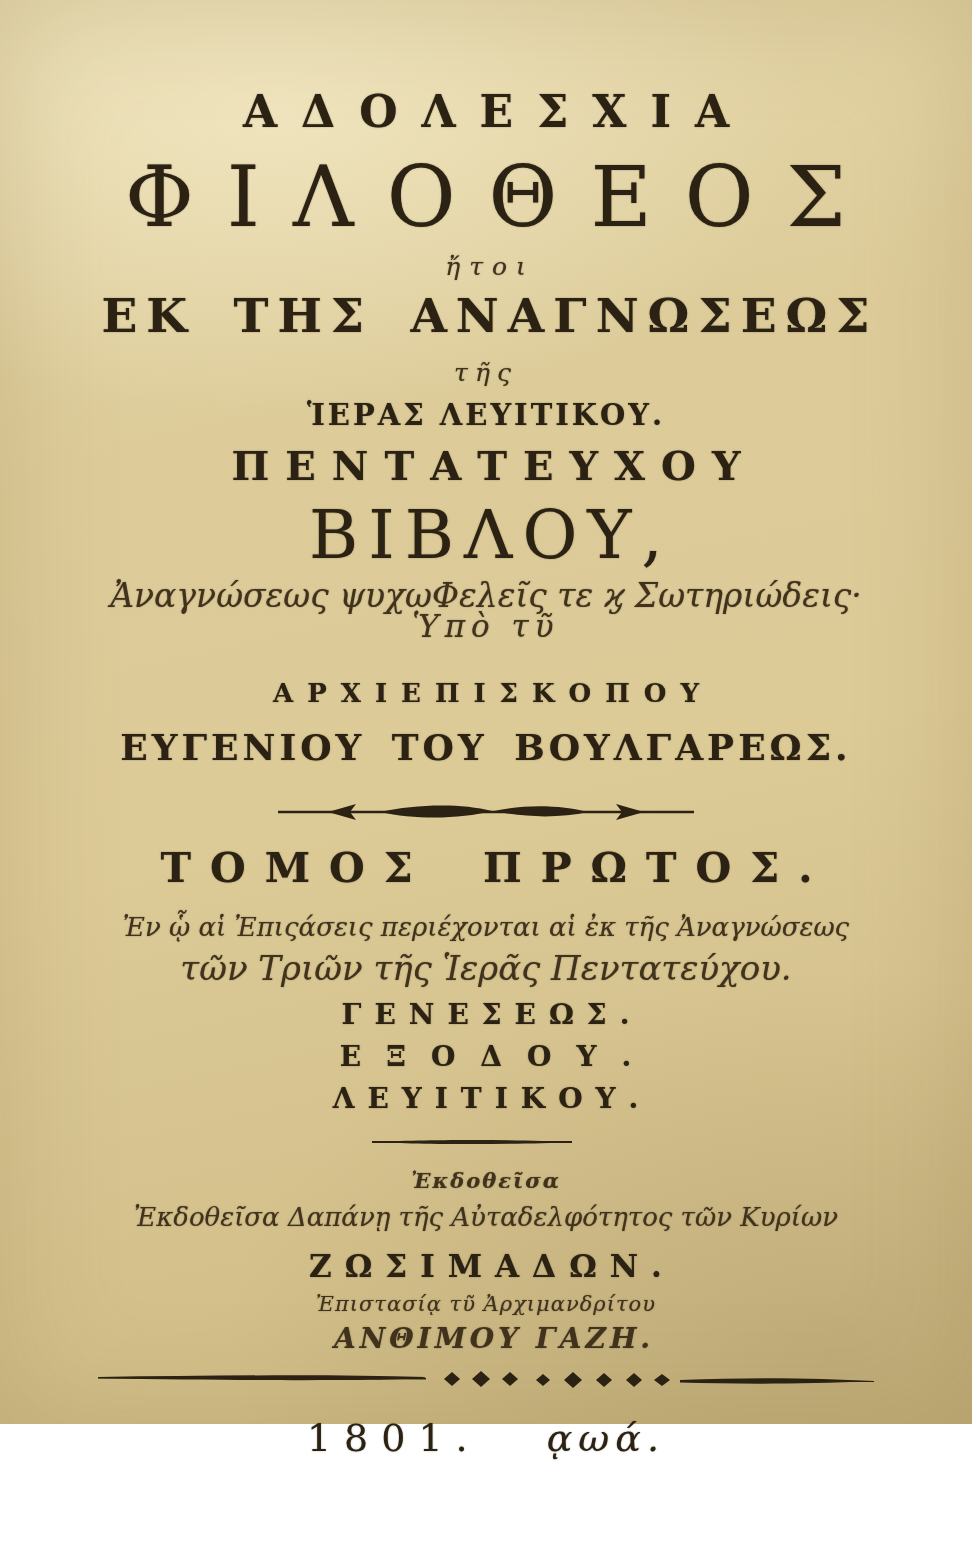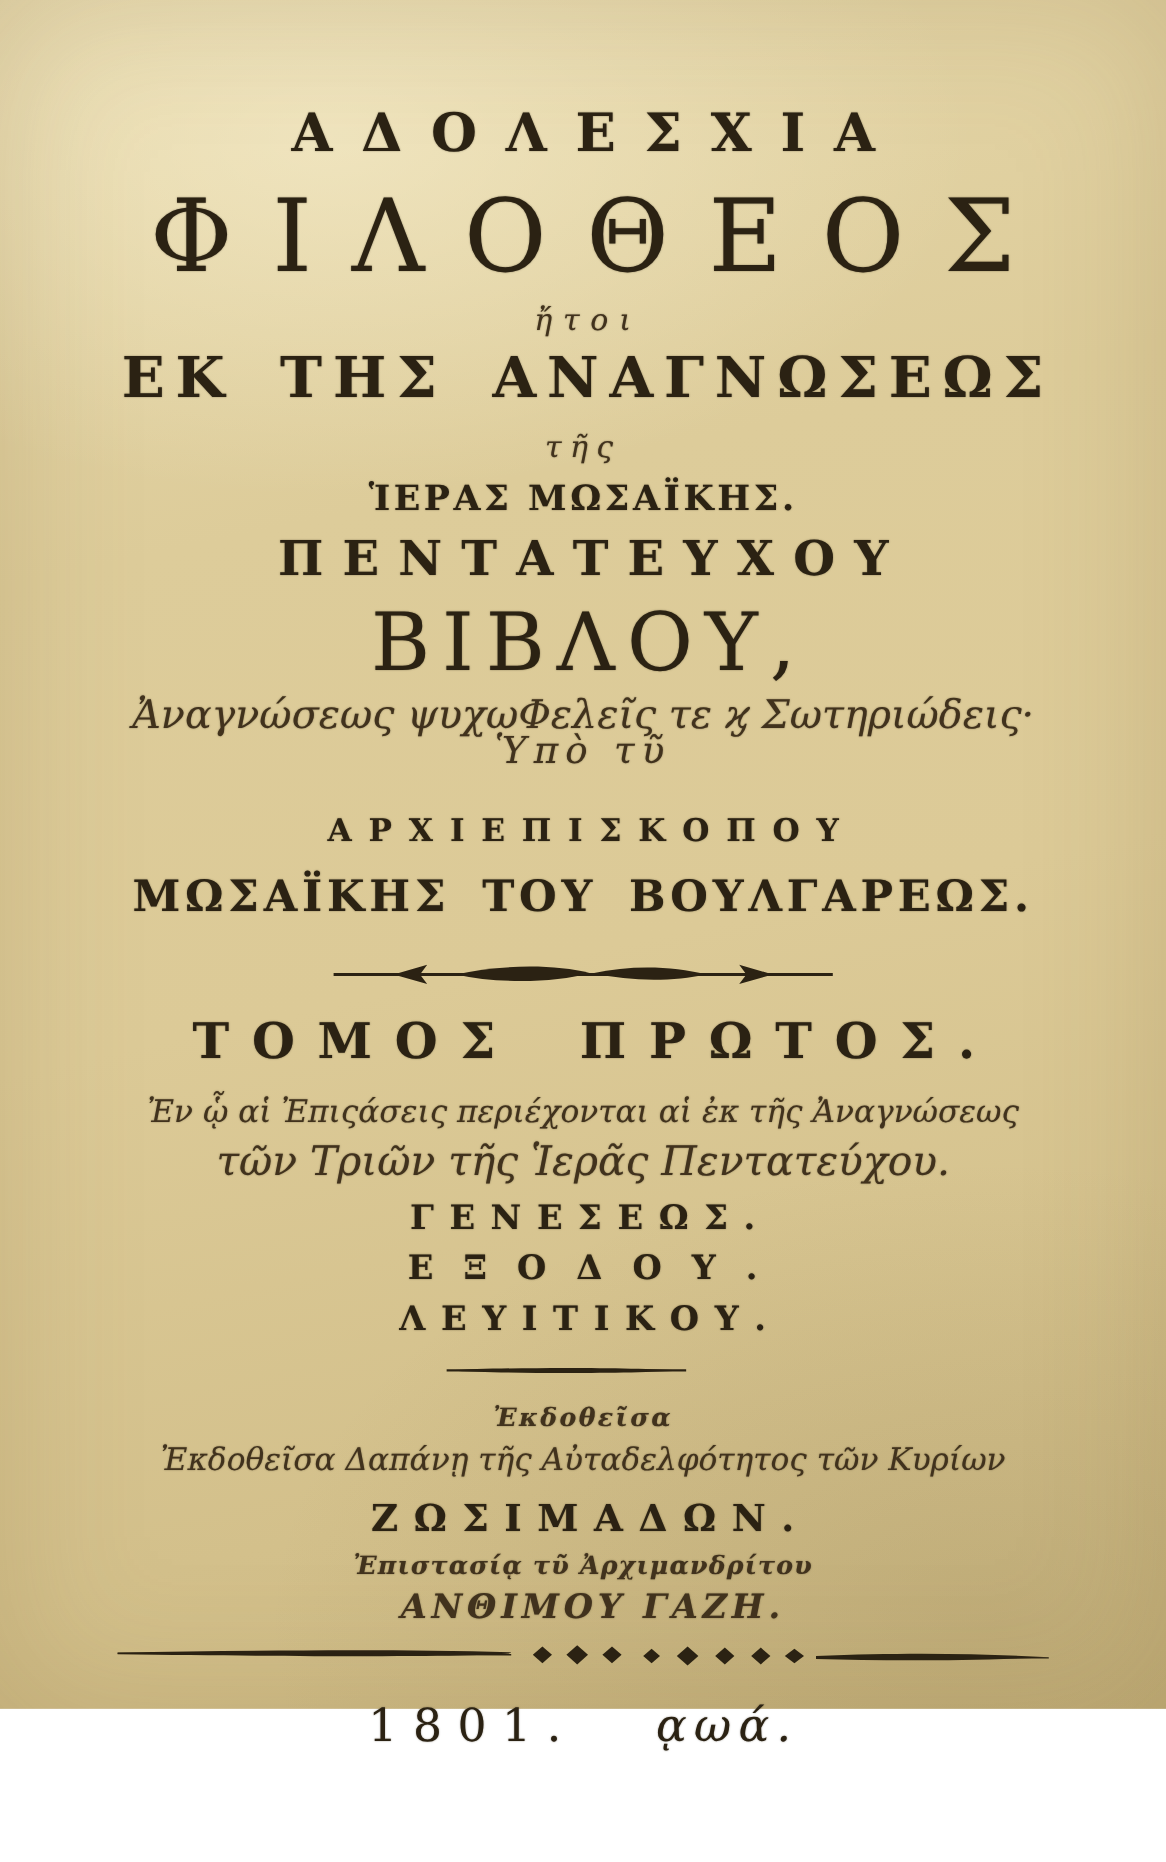--- a/index.html
+++ b/index.html
@@ -48,21 +48,21 @@
   .tomos        {top:844px; font-size:41px; letter-spacing:19px; word-spacing:18px; font-weight:bold; transform:translateX(10px);}
   .contents1    {top:912px; font-size:26px;}
   .contents2    {top:948px; font-size:34px;}
   .book0        {top:998px;  font-size:28px; letter-spacing:13px; font-weight:bold; transform:translateX(6px);}
   .book1        {top:1040px; font-size:28px; letter-spacing:25px; font-weight:bold; transform:translateX(12px);}
   .book2        {top:1082px; font-size:28px; letter-spacing:13px; font-weight:bold; transform:translateX(6px);}
   .orn-short    {top:1136px;}
   .ekdotheisa   {top:1168px; font-size:21px; letter-spacing:2px; font-weight:bold;}
   .patrons      {top:1202px; font-size:26px;}
   .zosimadon    {top:1248px; font-size:31px; letter-spacing:13px; font-weight:bold; transform:translateX(6px);}
-  .epistasia    {top:1292px; font-size:21px; letter-spacing:1px; font-weight:bold;}
+  .epistasia    {top:1292px; font-size:21px; letter-spacing:1px; font-weight:normal;}
   .anthimou     {top:1322px; font-size:28px; letter-spacing:4px; font-weight:bold;padding-left:16px;}
   .orn-diamond  {top:1368px;}
   .year-line    {top:1416px; font-size:38px;}
   .year-arabic  {letter-spacing:13px;}
   .year-gap     {display:inline-block;width:66px;}
   .year-greek   {letter-spacing:6px;font-style:italic;}
 
   .orn{display:block;margin:0 auto;}
   .orn path, .orn polygon, .orn ellipse{fill:var(--ink);}
   .orn line{stroke:var(--ink);}
@@ -70,27 +70,27 @@
 </head>
 <body>
 
 <div class="page">
 
   <div class="line half-title">ΑΔΟΛΕΣΧΙΑ</div>
   <div class="line main-title">ΦΙΛΟΘΕΟΣ</div>
   <div class="line etoi it">ἤτοι</div>
   <div class="line ek-tis">ΕΚ ΤΗΣ ΑΝΑΓΝΩΣΕΩΣ</div>
   <div class="line tis it">τῆς</div>
-  <div class="line ieras">ἹΕΡΑΣ ΜΩΣΑΪΚΗΣ.</div>
+  <div class="line ieras">ἹΕΡΑΣ ΛΕΥΙΤΙΚΟΥ.</div>
   <div class="line pentateuchou">ΠΕΝΤΑΤΕΥΧΟΥ</div>
   <div class="line biblou">ΒΙΒΛΟΥ,</div>
   <div class="line epistaseis it">Ἀναγνώσεως ψυχωΦελεῖς τε ϗ Σωτηριώδεις·</div>
   <div class="line ypo-tou it">Ὑπὸ τῦ</div>
   <div class="line archiep">ΑΡΧΙΕΠΙΣΚΟΠΟΥ</div>
-  <div class="line eugeniou">ΜΩΣΑΪΚΗΣ ΤΟΥ ΒΟΥΛΓΑΡΕΩΣ.</div>
+  <div class="line eugeniou">ΕΥΓΕΝΙΟΥ ΤΟΥ ΒΟΥΛΓΑΡΕΩΣ.</div>
 
   <svg class="line orn orn-arrow" width="420" height="28" viewBox="0 0 420 28" style="left:276px;right:auto;">
     <line x1="2" y1="14" x2="418" y2="14" stroke-width="2.5"></line>
     <polygon points="52,14 80,6 74,14 80,22"></polygon>
     <path d="M104 14 C140 6, 185 5, 216 13 C185 21, 140 22, 104 14 Z"></path>
     <path d="M218 13 C250 6, 285 7, 312 14 C285 20, 250 20, 218 13 Z"></path>
     <polygon points="368,14 340,6 346,14 340,22"></polygon>
   </svg>
 
   <div class="line tomos">ΤΟΜΟΣ ΠΡΩΤΟΣ.</div>

